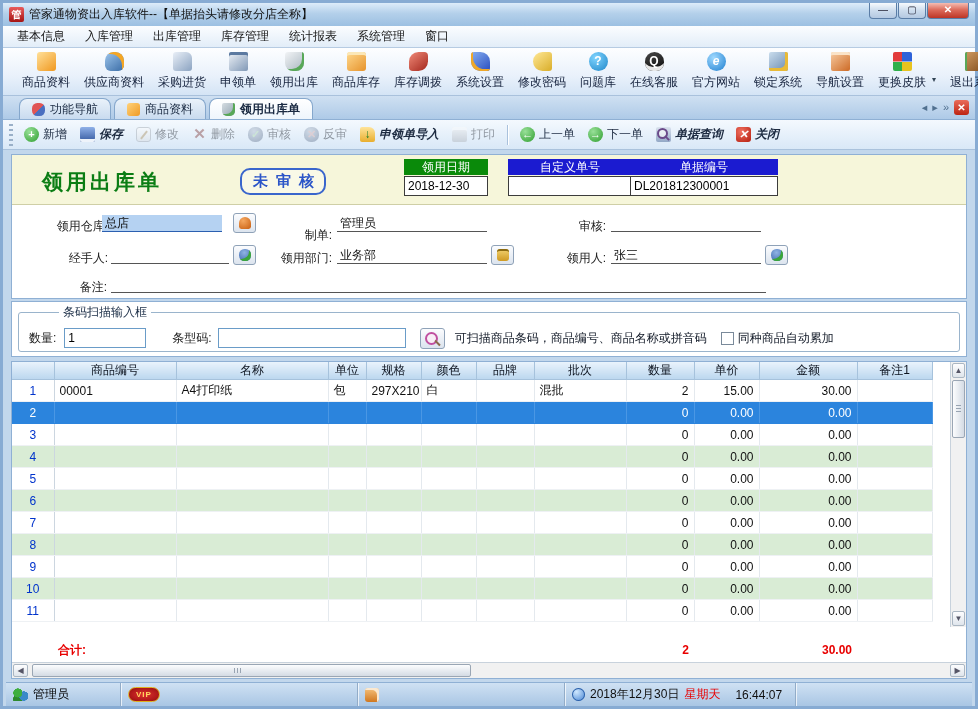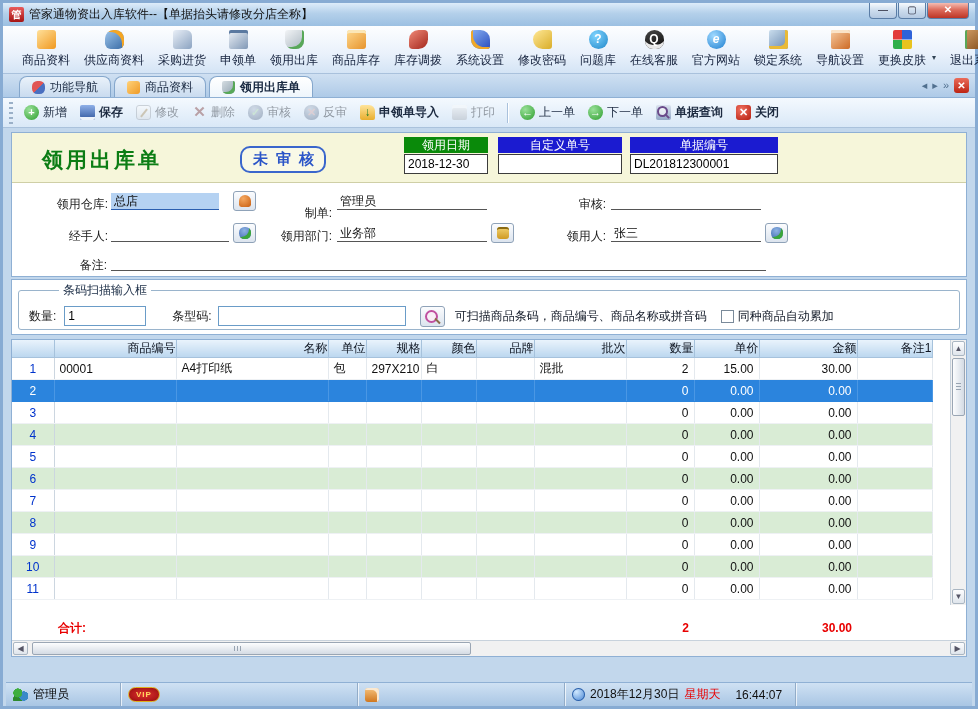--- a/index.html
+++ b/index.html
@@ -53,21 +53,21 @@
   .nav-tab-icon{background:linear-gradient(135deg,#e05555 50%,#4a6fc0 50%);border-radius:40%;}
   .goods-tab-icon{background:linear-gradient(135deg,#ffd27a,#ef9a25);}
   .cart-tab-icon{background:linear-gradient(135deg,#d5dde2,#90a2b0);box-shadow:inset -4px -4px 0 -2px #58a858;border-radius:2px 2px 5px 5px;}
   .tab-controls{position:absolute;right:6px;top:4px;display:flex;align-items:center;gap:5px;}
   .tc{color:#51708f;font-size:11px;line-height:15px;}
   .tc.close-tab{width:15px;height:15px;background:linear-gradient(#ea6c5a,#bd2413);color:#fff;border-radius:3px;text-align:center;font-weight:bold;font-size:10px;}
 
   
   .form-toolbar{height:30px;display:flex;align-items:center;gap:1px;padding:0 2px;background:linear-gradient(#f4f9fe,#d9e8f7);border-bottom:1px solid #aac2dc;}
   .fbtn{display:flex;align-items:center;gap:4px;padding:3px 6px;color:#1c2a40;white-space:nowrap;}
-  .fbtn.bold{font-weight:bold;}
+  .fbtn.bold{font-weight:bold;font-style:italic;}
   .fbtn.disabled{opacity:.45;filter:grayscale(.6);}
   .ficon{width:15px;height:15px;position:relative;border-radius:3px;flex:none;}
   .ficon::after{content:attr(data-glyph);position:absolute;inset:0;text-align:center;line-height:14px;font-size:11px;color:#fff;font-weight:bold;}
   .fb-sep{width:1px;height:20px;background:#a9c1dc;box-shadow:1px 0 0 #fff;margin:0 5px;}
   .add-icon,.prev-icon,.next-icon{background:radial-gradient(circle at 35% 30%,#98e098,#2f9e2f);border-radius:50%;}
   .save-icon{background:linear-gradient(#8fb0e8,#33589e);box-shadow:inset 0 -6px 0 -3px #eef3fa;border-radius:2px;}
   .edit-icon{background:linear-gradient(#fdfdfd,#d8dfe8);border:1px solid #9aa8ba;}
   .edit-icon::before{content:'';position:absolute;width:2px;height:10px;background:#d09018;left:6px;top:2px;transform:rotate(38deg);}
   .delete-icon::after{color:#cf2b2b;font-size:15px;}
   .audit-icon,.unaudit-icon{background:radial-gradient(circle at 40% 30%,#9ec0ec,#3e68b0);border-radius:45%;}
@@ -81,21 +81,21 @@
   .query-icon::after{content:'';width:6px;height:2px;background:#6a4a8a;transform:rotate(45deg);left:8px;top:10px;position:absolute;}
   .closedoc-icon{background:radial-gradient(circle at 35% 30%,#f07060,#b51e0f);border-radius:3px;}
 
   
   .doc{height:532px;padding:4px 8px;background:#c2d7ec;}
   .panel{background:#fff;border:1px solid #8fb0d4;}
   .doc-header{height:50px;background:#f6f6da;border-bottom:1px solid #cfcfa6;position:relative;}
   .doc-title{position:absolute;left:30px;top:13px;font-size:21px;font-weight:bold;color:#0b7d14;letter-spacing:3px;}
   .stamp{position:absolute;left:228px;top:13px;border:2px solid #3a66cc;border-radius:10px;color:#2b55c8;font-size:15px;font-weight:bold;letter-spacing:8px;padding:2px 2px 2px 11px;background:rgba(255,255,255,.35);}
   .hf{position:absolute;top:4px;}
-  .hf1{left:392px;width:84px;}.hf2{left:486px;width:124px;}.hf3{left:618px;width:148px;}
+  .hf1{left:392px;width:84px;}.hf2{left:496px;width:124px;}.hf3{left:618px;width:148px;}
   .hf-label{display:block;height:16px;line-height:16px;text-align:center;color:#fff;background:#1b1bd0;}
   .hf1 .hf-label{background:#0a8a0a;}
   .hf-input{display:block;width:100%;height:20px;border:1px solid #3c3c3c;background:#fff;font:12px "Liberation Sans",sans-serif;padding:0 3px;margin-top:1px;}
   .form-area{height:93px;position:relative;background:#fff;}
   .f-label{position:absolute;color:#222;text-align:right;}
   .f-value{position:absolute;border-bottom:1px solid #555;height:17px;color:#101010;padding:0 3px;white-space:nowrap;}
   .f-value.sel-val{background:#b5d2f2;border-bottom-color:#2b5fb0;}
   .picker{position:absolute;width:23px;height:20px;border:1px solid #8fa2b8;border-radius:3px;background:linear-gradient(#fbfcfe,#dce4ee);display:flex;align-items:center;justify-content:center;}
   .pdot{width:12px;height:12px;border-radius:3px;}
   .warehouse-picker-icon{background:radial-gradient(circle at 35% 30%,#f5a860,#c85e10);border-radius:50% 50% 20% 20%;}
@@ -113,21 +113,21 @@
   .search-btn{width:25px;height:21px;margin-left:14px;border:1px solid #8fa2b8;border-radius:3px;background:linear-gradient(#fbfcfe,#dce4ee);position:relative;}
   .search-btn::before{content:'';position:absolute;width:9px;height:9px;border:2px solid #c050a0;border-radius:50%;left:4px;top:3px;background:#f8eef6;}
   .search-btn::after{content:'';position:absolute;width:7px;height:2px;background:#8a6a4a;transform:rotate(45deg);left:13px;top:13px;}
   .hint{margin-left:10px;color:#101826;white-space:nowrap;}
   .checkbox{width:13px;height:13px;border:1px solid #7a8a9a;background:#fff;margin-left:14px;flex:none;}
   .cb-lbl{margin-left:4px;color:#101826;text-align:center;}
 
   
   .grid-panel{height:318px;margin-top:4px;position:relative;background:#fff;border:1px solid #8fb0d4;overflow:hidden;}
   table{border-collapse:collapse;table-layout:fixed;width:920px;}
-  th{height:14px;background:linear-gradient(#e9f3fc,#bcd7ef);border:1px solid #a6c2dc;border-top:none;font-weight:normal;color:#0d1420;overflow:hidden;white-space:nowrap;text-align:right;}
+  th{height:14px;background:linear-gradient(#e9f3fc,#bcd7ef);border:1px solid #a6c2dc;border-top:none;font-weight:normal;color:#0d1420;overflow:hidden;white-space:nowrap;}
   th:first-child{border-left:none;}
   td{height:22px;border-right:1px solid #e4e9ee;border-bottom:1px solid #eef1f4;padding:0 5px;white-space:nowrap;overflow:hidden;color:#101010;}
   tr.alt td{background:#d9ecd5;}
   tr.sel td{background:#2b84dd;color:#fff;border-right-color:#4a97e4;border-bottom-color:#2b84dd;}
   td.rownum{color:#0033cc;text-align:center;border-right:1px solid #ccd6e0;}
   tr.sel td.rownum{color:#fff;}
   td.num{text-align:right;}
   .vscroll{position:absolute;top:0;right:0;width:16px;bottom:51px;background:#f1f1f1;border-left:1px solid #c8d2dc;}
   .sb-btn{position:absolute;left:1px;right:1px;height:15px;background:linear-gradient(#fdfdfe,#dfe5ec);border:1px solid #aab6c2;border-radius:2px;text-align:center;line-height:13px;font-size:8px;color:#556;}
   .sb-up{top:1px;}.sb-down{bottom:1px;}
@@ -166,20 +166,29 @@
   <div class="titlebar">
     <span class="app-icon">管</span>
     <span class="title">管家通物资出入库软件--【单据抬头请修改分店全称】</span>
     <span class="win-controls">
       <span class="wbtn">—</span>
       <span class="wbtn">▢</span>
       <span class="wbtn close">✕</span>
     </span>
   </div>
 
+  <div class="menubar">
+      <div class="menu-item">基本信息</div>
+      <div class="menu-item">入库管理</div>
+      <div class="menu-item">出库管理</div>
+      <div class="menu-item">库存管理</div>
+      <div class="menu-item">统计报表</div>
+      <div class="menu-item">系统管理</div>
+      <div class="menu-item">窗口</div>
+    </div>
 
   <div class="toolbar">
     <span class="grip"></span>
   <div class="tbtn">
         <span class="ticon goods-icon"></span>
         <span class="tlbl">商品资料</span>
       </div>
       <div class="tbtn">
         <span class="ticon suppliers-icon"></span>
         <span class="tlbl">供应商资料</span>
@@ -331,21 +340,21 @@
           <span class="hf-label">自定义单号</span>
           <input class="hf-input" value="" style="">
         </span>
         <span class="hf hf3">
           <span class="hf-label">单据编号</span>
           <input class="hf-input" value="DL201812300001" style="">
         </span>
       </div>
       <div class="form-area">
         <span class="f-label" style="left:30px;top:13px;width:66px">领用仓库:</span>
-        <span class="f-value sel-val" style="left:99px;top:10px;width:108px">总店</span>
+        <span class="f-value sel-val" style="left:90px;top:10px;width:120px">总店</span>
         <span class="picker" style="left:221px;top:8px">
             <span class="pdot warehouse-picker-icon"></span>
           </span>
         <span class="f-label" style="left:262px;top:22px;width:58px">制单:</span>
         <span class="f-value" style="left:325px;top:10px;width:150px">管理员</span>
         <span class="f-label" style="left:538px;top:13px;width:56px">审核:</span>
         <span class="f-value" style="left:599px;top:10px;width:150px"></span>
 
         <span class="f-label" style="left:30px;top:45px;width:66px">经手人:</span>
         <span class="f-value" style="left:99px;top:42px;width:118px"></span>

